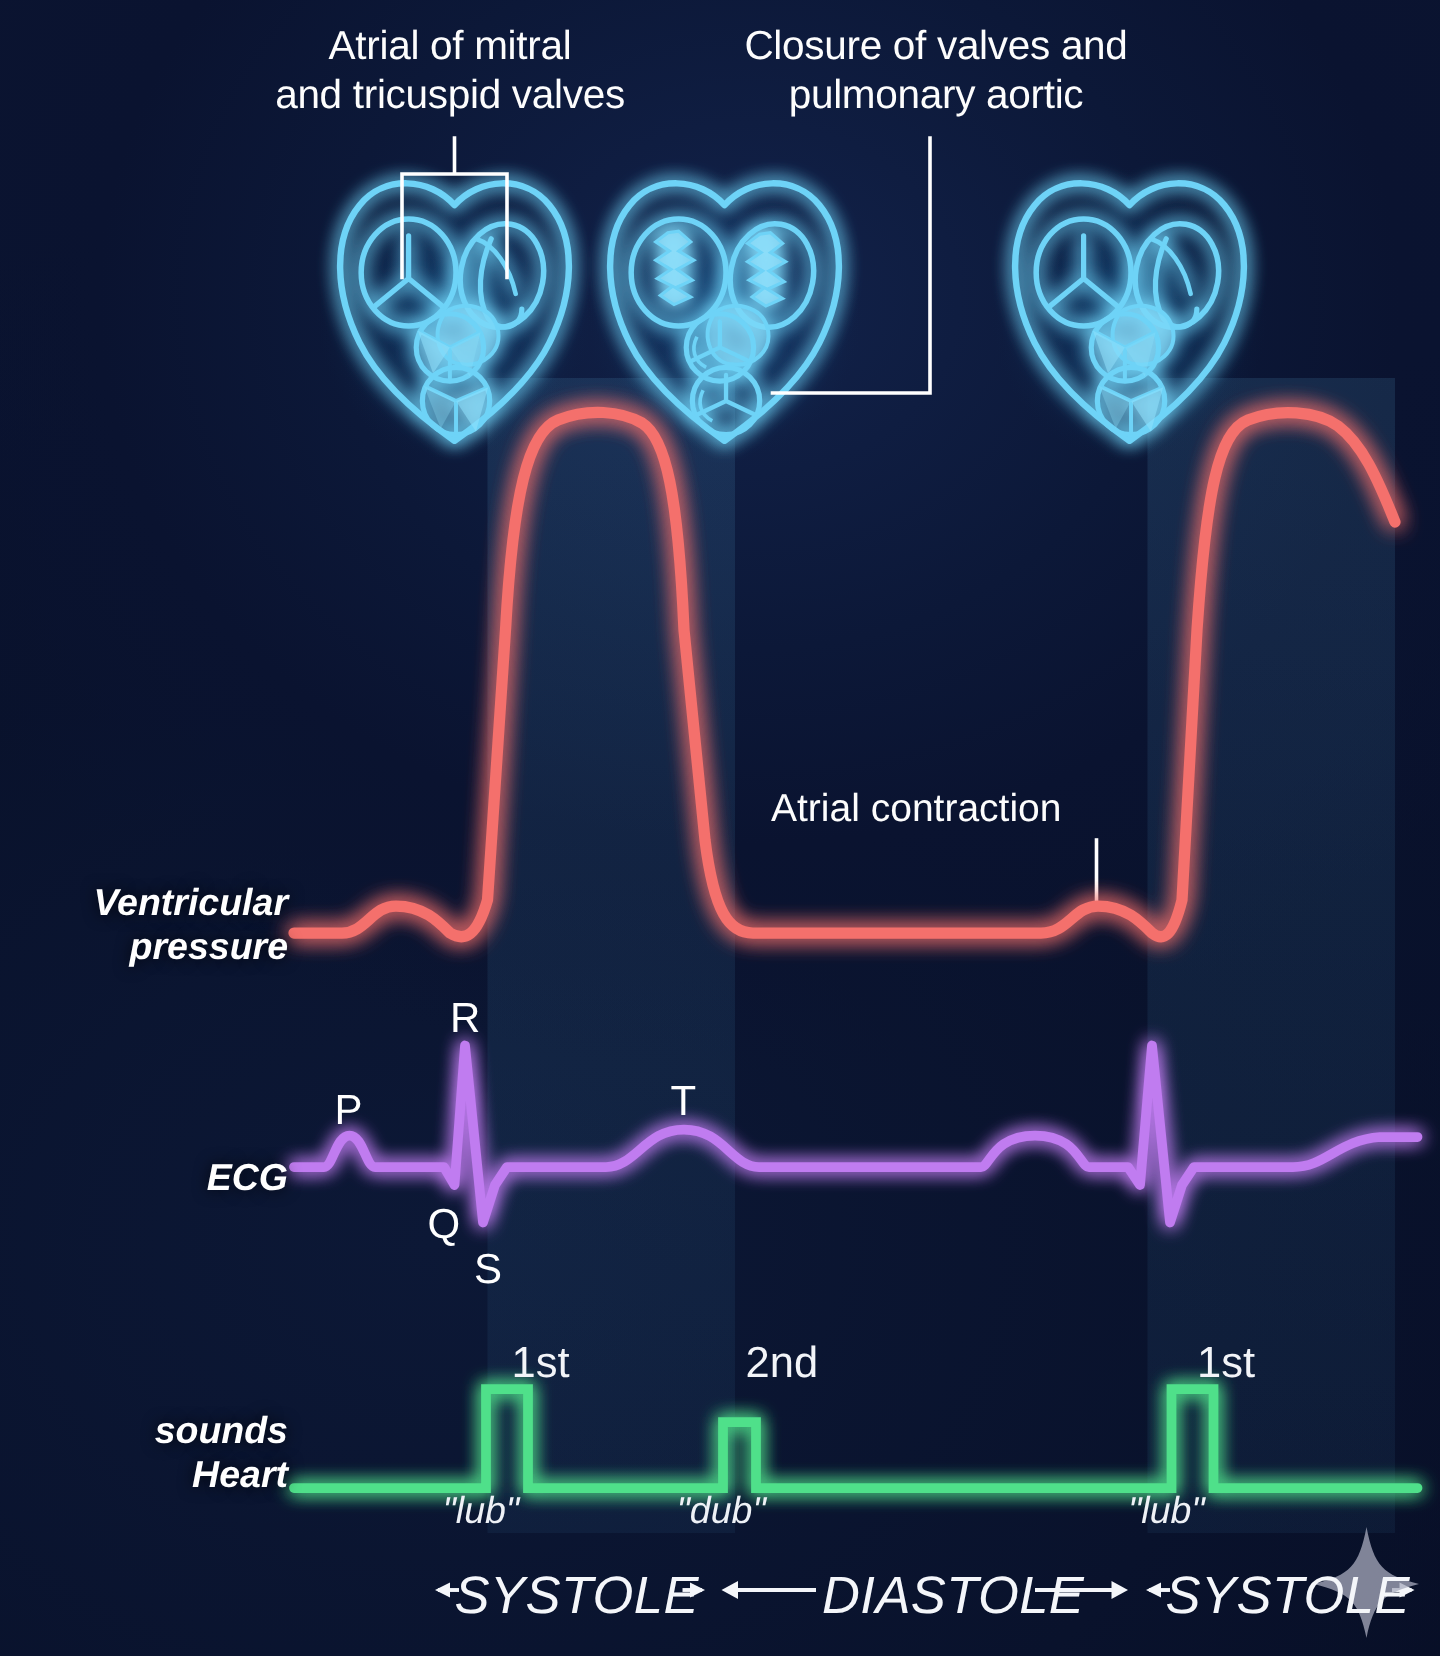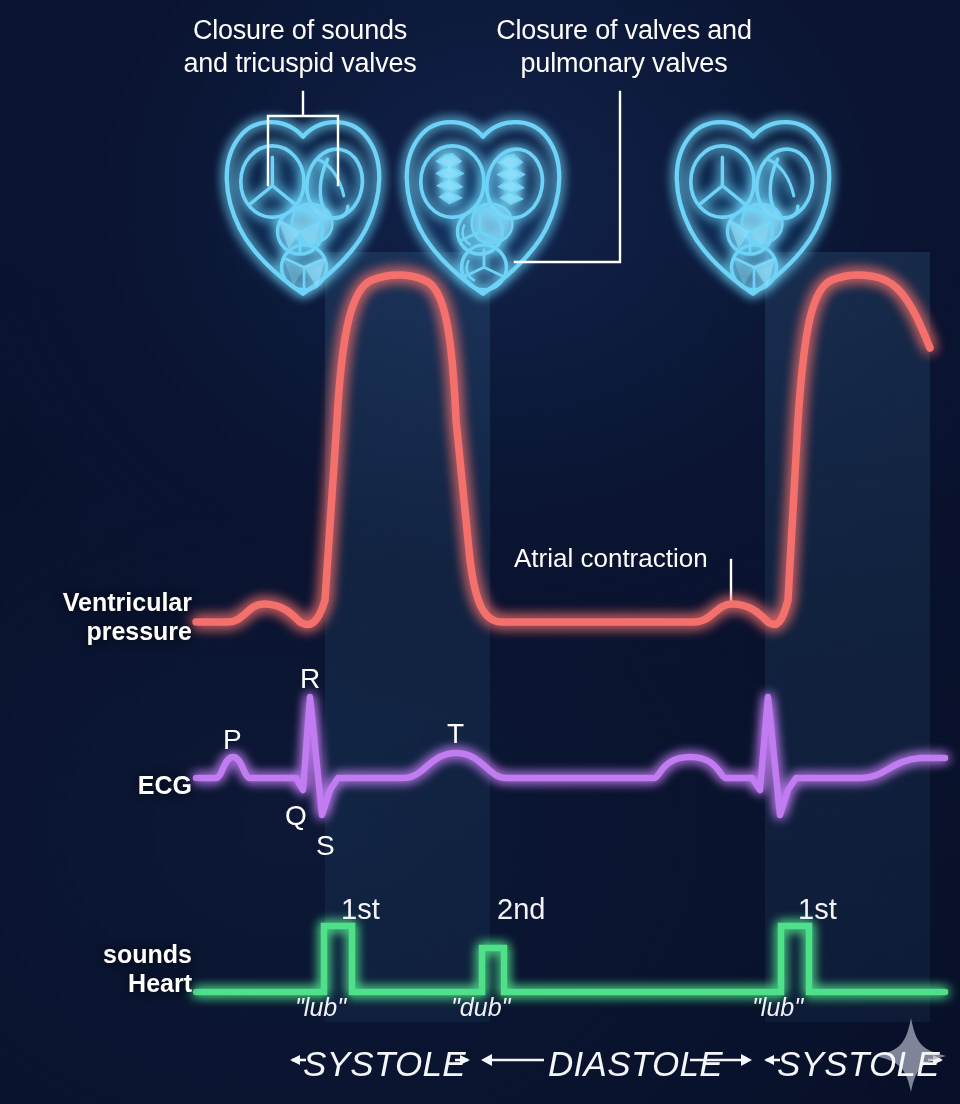--- a/index.html
+++ b/index.html
@@ -21,26 +21,27 @@
   }
   svg.layer{position:absolute;left:0;top:0;width:960px;height:1104px;overflow:visible;}
   .lbl{position:absolute;color:#fff;white-space:nowrap;}
   .title-txt{
     font-size:27px;line-height:33px;text-align:center;color:#fdfdfd;
     letter-spacing:-0.2px;
   }
   .axis-lbl{
     font-size:25px;font-weight:bold;line-height:29px;text-align:right;color:#ffffff;
     text-shadow:0 0 10px rgba(0,0,0,.8);
+    font-style:italic;
   }
   .wave-lbl{font-size:28px;color:#ffffff;}
   .sound-num{font-size:29px;color:#f2f4f8;}
   .sound-word{font-size:25px;font-style:italic;color:#eef1f6;}
   .phase{font-size:35px;color:#f4f6fa;letter-spacing:.3px;font-style:italic;}
-  .anno{font-size:26px;color:#fdfdfd;margin-top:20px;}
+  .anno{font-size:26px;color:#fdfdfd;}
 </style>
 </head>
 <body>
 
 <div id="stage">
 
   <div class="band sys" style="left:325px;top:252px;width:165px;height:770px;"></div>
   <div class="band sys" style="left:765px;top:252px;width:165px;height:770px;"></div>
 
   <svg class="layer" viewBox="0 0 960 1104">
@@ -214,27 +215,27 @@
       </g>
     </g>
 
     <g class="watermark-g">
       <path d="M911,1018 C 916,1044 922,1050 946,1056 C 922,1062 916,1068 911,1092
                C 906,1068 900,1062 876,1056 C 900,1050 906,1044 911,1018 Z" fill="#a8abbd" opacity="0.75"></path>
     </g>
   </svg>
 
   <div class="lbl title-txt" style="left:150px;top:14px;width:300px;">
-    <div>Closure of sounds</div>
+    <div>Atrial of mitral</div>
     <div>and tricuspid valves</div>
   </div>
 
   <div class="lbl title-txt" style="left:468px;top:14px;width:312px;">
     <div>Closure of valves and</div>
-    <div>pulmonary valves</div>
+    <div>pulmonary aortic</div>
   </div>
 
   <div class="lbl anno" style="left:514px;top:523px;">Atrial contraction</div>
 
   <div class="lbl axis-lbl" style="left:0px;top:588px;width:192px;">
     <div>Ventricular</div>
     <div>pressure</div>
   </div>
 
   <div class="lbl axis-lbl" style="left:0px;top:771px;width:192px;">ECG</div>

